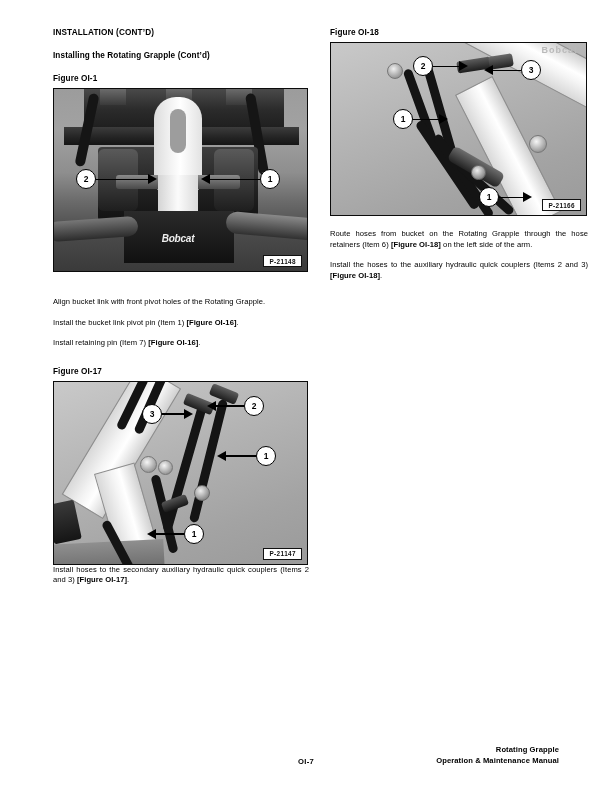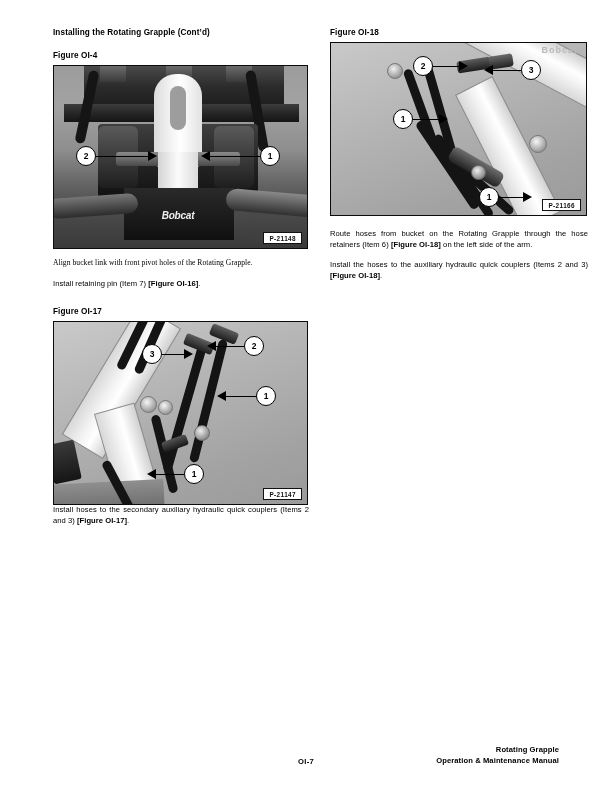--- a/index.html
+++ b/index.html
@@ -373,24 +373,25 @@
     letter-spacing: 1px;
   }
 </style>
 </head>
 <body>
 
 <div class="page">
 
   <div class="col-left">
 
+    <div class="h-main">INSTALLATION (CONT’D)</div>
 
     <div class="h-sub">Installing the Rotating Grapple (Cont’d)</div>
 
-    <div class="fig-caption">Figure OI-4</div>
+    <div class="fig-caption">Figure OI-1</div>
 
     <div class="figure fig-16">
       <div class="photo">
         <div class="p16-bg"></div>
         <div class="p16-bucket"></div>
         <div class="p16-bucket-tooth-a"></div>
         <div class="p16-bucket-tooth-b"></div>
         <div class="p16-bucket-tooth-c"></div>
         <div class="p16-bucket-lip"></div>
         <div class="p16-hose-l"></div>
@@ -413,22 +414,23 @@
       <div class="leader" style="left:42px; top:89.5px; width:54px;"></div>
       <div class="arrow right" style="left:94px; top:85px;"></div>
 
       <div class="callout" style="left:206px; top:80px;">1</div>
       <div class="leader" style="left:156px; top:89.5px; width:50px;"></div>
       <div class="arrow left" style="left:147px; top:85px;"></div>
 
       <div class="photo-id">P-21148</div>
     </div>
 
-    <p class="body" style="margin-top:9px;font-family:Liberation Serif, serif;"><span>Align bucket link with front pivot holes of the Rotating Grapple.</span></p>
-
+    <p class="body" style="margin-top:25px;"><span>Align bucket link with front pivot holes of the Rotating Grapple.</span></p>
+
+    <p class="body"><span>Install the bucket link pivot pin (Item 1) </span><b>[Figure OI-16]</b><span>.</span></p>
 
     <p class="body"><span>Install retaining pin (Item 7) </span><b>[Figure OI-16]</b><span>.</span></p>
 
     <div class="fig-caption second">Figure OI-17</div>
 
     <div class="figure fig-17">
       <div class="photo">
         <div class="p17-bg"></div>
         <div class="arm p17-arm-upper"></div>
         <div class="arm p17-arm-lower"></div>

